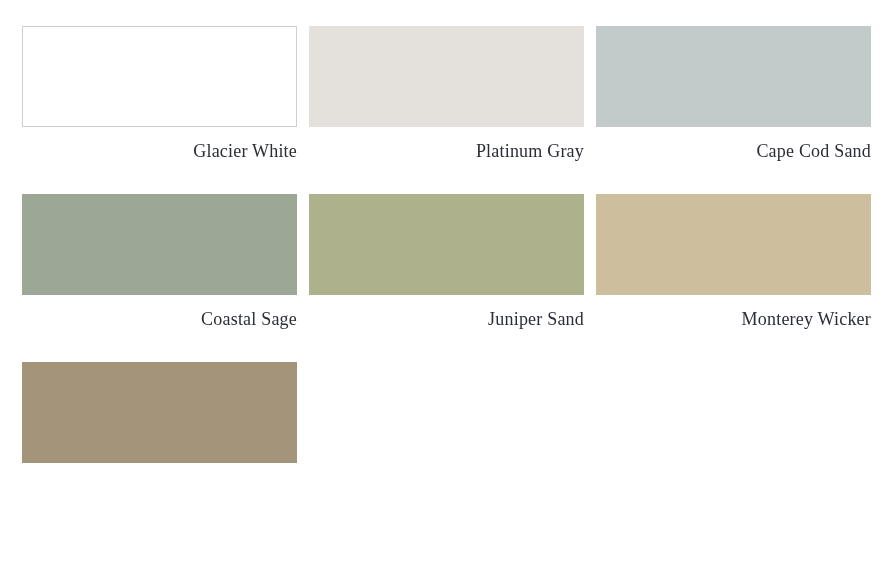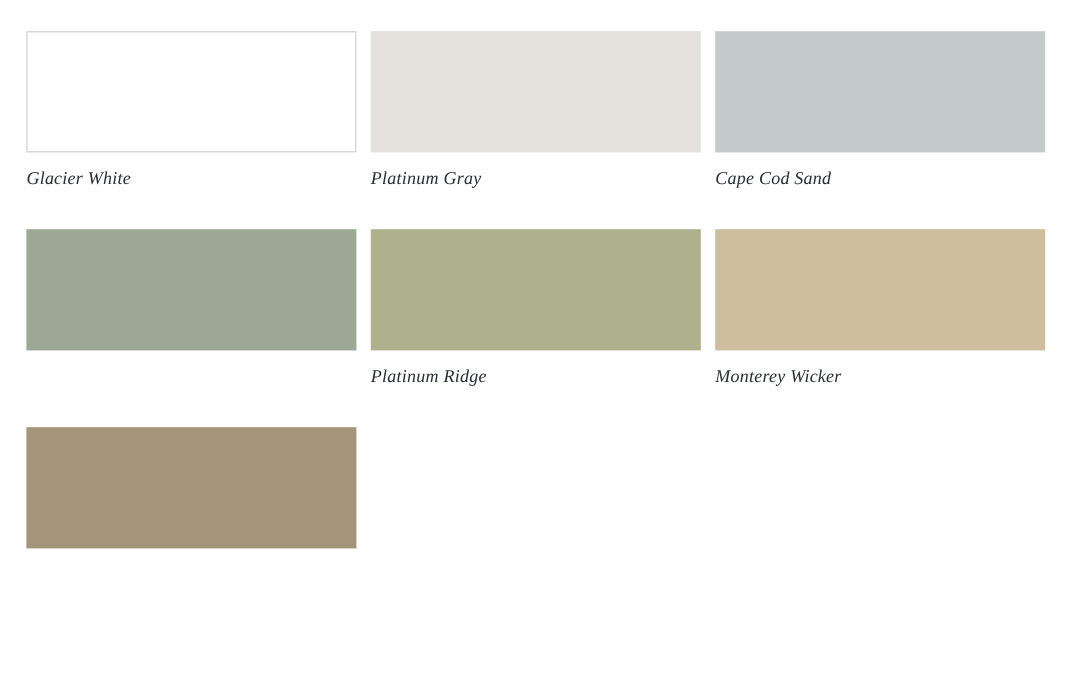--- a/index.html
+++ b/index.html
@@ -35,23 +35,22 @@
     box-sizing: border-box;
     width: 275px;
     height: 101px;
     display: block;
   }
   .swatch-chip.bordered {
     border: 1px solid #cfcfcf;
   }
   .swatch-label {
     display: block;
-    text-align: left;
-    font-style: italic;
-    font-size: 15px;
+    text-align: right;
+    font-size: 18px;
     line-height: 1;
     color: #2a2e36;
     padding-top: 15px;
     letter-spacing: 0.2px;
     white-space: nowrap;
   }
 </style>
 </head>
 <body style="background: rgb(255, 255, 255);">
 
@@ -64,24 +63,25 @@
       <div class="swatch-cell">
         <div class="swatch-chip" style="background-color: rgb(228, 225, 221);"></div>
         <span class="swatch-label" style="color: rgb(42, 46, 54);">Platinum Gray</span>
       </div>
       <div class="swatch-cell">
         <div class="swatch-chip" style="background-color: rgb(194, 203, 201);"></div>
         <span class="swatch-label" style="color: rgb(42, 46, 54);">Cape Cod Sand</span>
       </div>
       <div class="swatch-cell">
         <div class="swatch-chip" style="background-color: rgb(156, 167, 150);"></div>
+        <span class="swatch-label" style="color: rgb(42, 46, 54);">Coastal Sage</span>
       </div>
       <div class="swatch-cell">
         <div class="swatch-chip" style="background-color: rgb(174, 178, 140);"></div>
-        <span class="swatch-label" style="color: rgb(42, 46, 54);">Platinum Ridge</span>
+        <span class="swatch-label" style="color: rgb(42, 46, 54);">Juniper Sand</span>
       </div>
       <div class="swatch-cell">
         <div class="swatch-chip" style="background-color: rgb(205, 190, 158);"></div>
         <span class="swatch-label" style="color: rgb(42, 46, 54);">Monterey Wicker</span>
       </div>
       <div class="swatch-cell">
         <div class="swatch-chip" style="background-color: rgb(163, 148, 122);"></div>
       </div>
     </div>
 </div>

